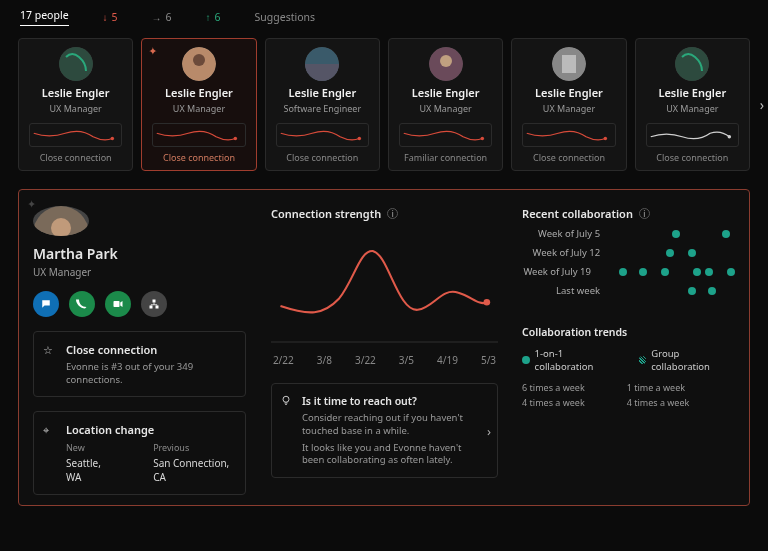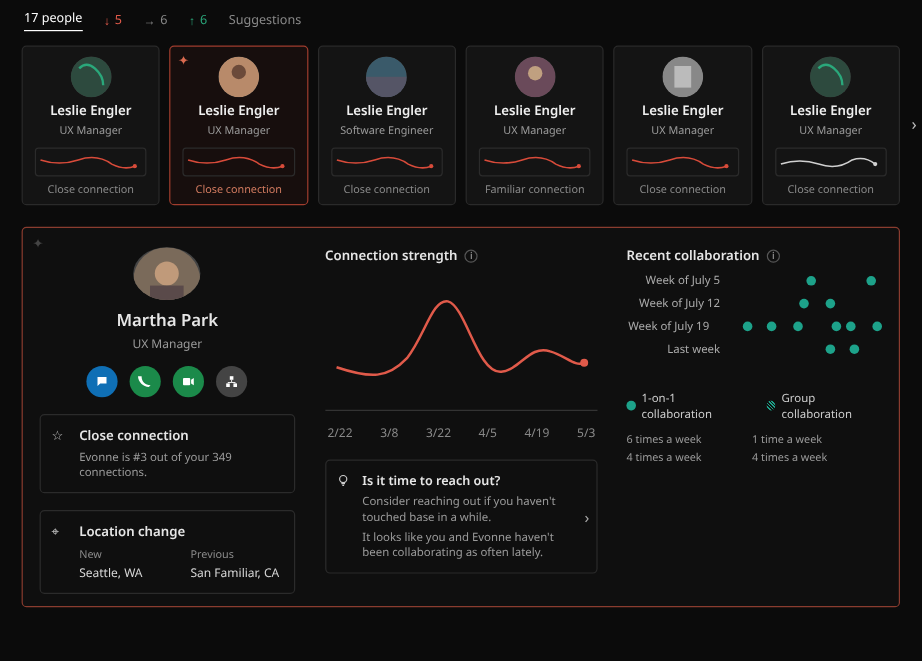--- a/index.html
+++ b/index.html
@@ -6,21 +6,21 @@
   body {
     background: #0b0b0b;
     color: #e6e6e6;
     font-family: "Segoe UI", system-ui, sans-serif;
     font-size: 11px;
     width: 768px;
     height: 551px;
     overflow: hidden;
   }
   .tabs {
-    display: flex; align-items: center; gap: 18px;
+    display: flex; align-items: center; gap: 34px;
     padding: 8px 20px 6px;
     color: #b0b0b0;
     font-size: 10.5px;
   }
   .tab-active { color: #fff; border-bottom: 1.5px solid #fff; padding-bottom: 3px; }
   .tab { cursor: pointer; display: flex; align-items: center; gap: 4px; }
   .arr { font-size: 10px; }
   .red { color: #e05a4a; }
   .green { color: #2aa87b; }
   .grey { color: #8a8a8a; }
@@ -65,21 +65,21 @@
     border-radius: 4px;
     height: 317px;
     display: flex;
     background: #0f0f0f;
     position: relative;
   }
   .pin-tl { position: absolute; left: 8px; top: 6px; color: #444; font-size: 11px; }
   .left {
     width: 33%;
     padding: 16px 14px 10px;
-    display: flex; flex-direction: column; align-items: center;
+    display: flex; flex-direction: column; align-items: flex-start;
   }
   .pav { width: 56px; height: 56px; border-radius: 50%; background: #444; overflow: hidden; }
   .pnm { font-size: 14px; font-weight: 600; margin-top: 8px; }
   .prl { font-size: 10px; color: #9a9a9a; margin-top: 2px; }
   .btns { display: flex; gap: 10px; margin-top: 12px; }
   .cbtn { width: 26px; height: 26px; border-radius: 50%; display: flex; align-items: center; justify-content: center; cursor: pointer; }
   .cbtn.blue { background: #0f6fb5; }
   .cbtn.gr { background: #1b8a4a; }
   .cbtn.gy { background: #444; }
   .cbtn svg { width: 12px; height: 12px; fill: #fff; }
@@ -297,21 +297,21 @@
     <div class="infobox">
       <span class="ic">⌖</span>
       <div class="ib-title">Location change</div>
       <div class="loc-cols">
         <div>
           <div class="loc-h">New</div>
           <div class="loc-v">Seattle, WA</div>
         </div>
         <div>
           <div class="loc-h">Previous</div>
-          <div class="loc-v">San Familiar, CA</div>
+          <div class="loc-v">San Connection, CA</div>
         </div>
       </div>
     </div>
   </div>
 
   <div class="mid">
     <div class="sec-h">
       <span>Connection strength</span>
       <span class="i">i</span>
     </div>
@@ -319,21 +319,21 @@
       <svg viewBox="0 0 240 120">
         <line x1="0" y1="116" x2="240" y2="116" stroke="#333"></line>
         <path d="M10 78 C 40 88, 55 88, 72 70 C 88 50, 94 18, 108 20 C 124 24, 134 84, 155 82 C 172 80, 180 58, 198 64 C 212 68, 220 78, 228 74" stroke="#e05a4a" stroke-width="2.2" fill="none"></path>
         <circle cx="228" cy="74" r="3.5" fill="#e05a4a"></circle>
       </svg>
     </div>
     <div class="xaxis">
       <span>2/22</span>
       <span>3/8</span>
       <span>3/22</span>
-      <span>4/5</span>
+      <span>3/5</span>
       <span>4/19</span>
       <span>5/3</span>
     </div>
 
     <div class="tip">
       <span class="bulb">
         <svg width="12" height="12" viewBox="0 0 16 16" fill="none" stroke="#ccc" stroke-width="1.3">
             <circle cx="8" cy="7" r="4"></circle>
             <path d="M6 12h4M7 14h2"></path>
           </svg>
@@ -391,20 +391,21 @@
         <div class="dcells">
             <span style="width:76px"></span>
             <span class="dot on"></span>
             <span style="width:4px"></span>
             <span class="dot on"></span>
           </div>
       </div>
     </div>
 
     <div class="trends">
+      <div class="sec-h" style="font-size:10.5px">Collaboration trends</div>
       <div class="legend">
         <div class="lg">
             <span class="lgdot"></span>
             <span>1-on-1 collaboration</span>
           </div>
         <div class="lg">
             <span class="lgdot h"></span>
             <span>Group collaboration</span>
           </div>
       </div>

